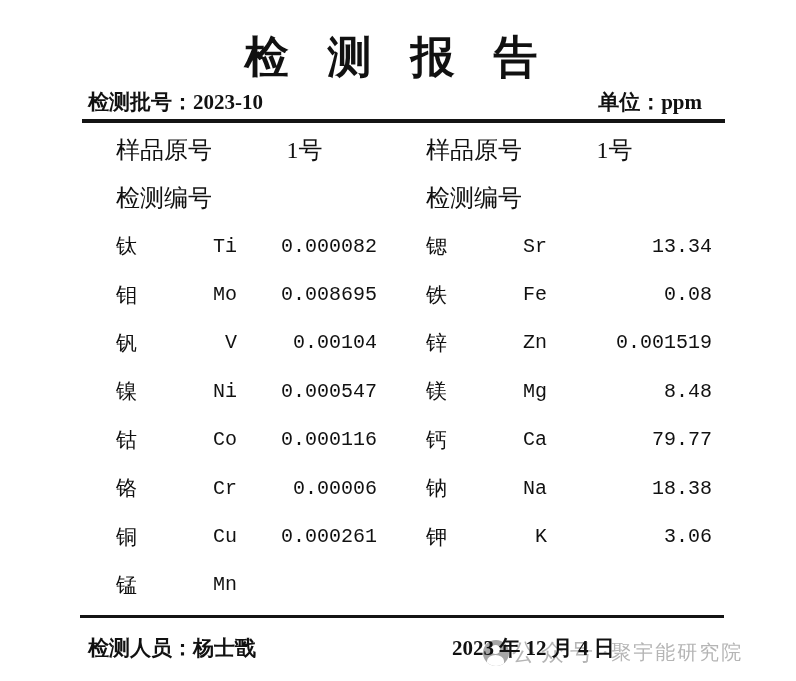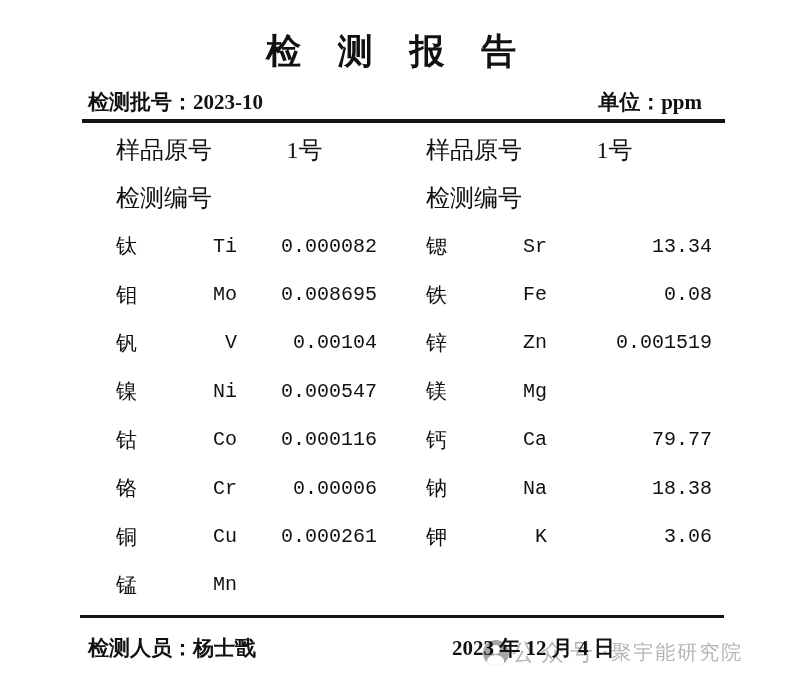--- a/index.html
+++ b/index.html
@@ -5,21 +5,21 @@
   html,body{margin:0;padding:0;}
   body{
     width:796px;height:681px;background:#ffffff;position:relative;overflow:hidden;
     font-family:"Liberation Serif","DejaVu Serif",serif;color:#111111;
   }
   .page{position:absolute;inset:0;}
 
   
   .title{
     position:absolute;top:28px;left:0;width:100%;text-align:center;
-    font-size:35px;font-weight:bold;letter-spacing:14px;white-space:pre;
+    font-size:44px;font-weight:bold;letter-spacing:14px;white-space:pre;
   }
 
   
   .meta-row{position:absolute;top:88px;left:0;width:796px;height:30px;font-weight:bold;font-size:21px;}
   .batch{position:absolute;left:88px;top:0;}
   .unit{position:absolute;right:94px;top:0;}
   .num{font-family:Liberation Serif, serif;}
 
   
   .rule{position:absolute;background:#141414;}
@@ -161,20 +161,21 @@
         <span class="el-val">0.08</span>
       </div>
       <div class="el-row">
         <span class="el-name">锌</span>
         <span class="el-sym">Zn</span>
         <span class="el-val">0.001519</span>
       </div>
       <div class="el-row">
         <span class="el-name">镁</span>
         <span class="el-sym">Mg</span>
+        <span class="el-val">8.48</span>
       </div>
       <div class="el-row">
         <span class="el-name">钙</span>
         <span class="el-sym">Ca</span>
         <span class="el-val">79.77</span>
       </div>
       <div class="el-row">
         <span class="el-name">钠</span>
         <span class="el-sym">Na</span>
         <span class="el-val">18.38</span>

